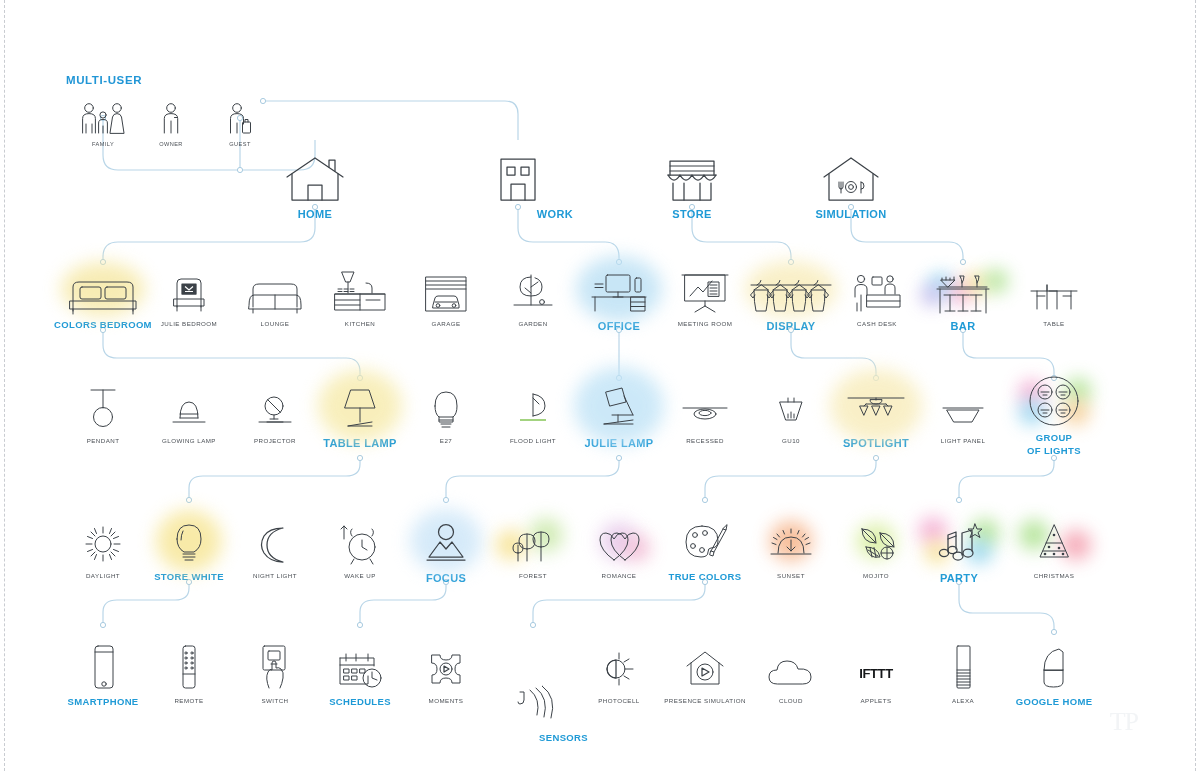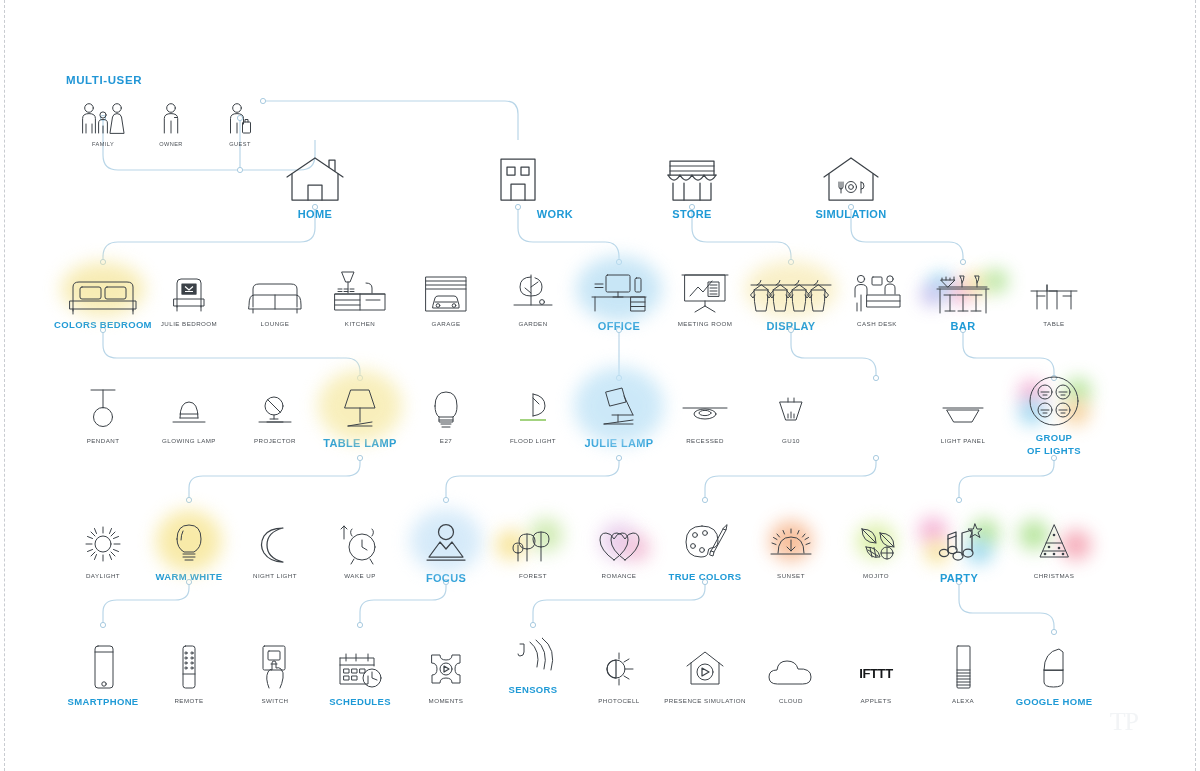--- a/index.html
+++ b/index.html
@@ -566,20 +566,36 @@
     <div class="art">
       <svg width="32" height="44" viewBox="0 0 32 44">
         <path class="ink-thin" d="M5,14 L27,14 L21,32 L11,32 Z"></path>
         <path class="ink-thin" d="M13,10 L13,14 M19,10 L19,14"></path>
         <path class="ink-thin" d="M13,26 L13,30 M19,26 L19,30 M16,24 L16,30"></path>
       </svg>
     </div>
     <div class="label">GU10</div>
   </div>
 
+  <div class="node hl" style="left:876px;top:380px;">
+    <div class="art">
+      <span class="glow" style="width:92px;height:74px;background:#f8edbe;"></span>
+      <svg width="64" height="44" viewBox="0 0 64 44">
+        <path class="ink-thin" d="M4,10 L60,10"></path>
+        <path class="ink-thin" d="M22,16 L42,16"></path>
+        <path class="ink-thin" d="M26,12 Q26,16 32,16 Q38,16 38,12 Z"></path>
+        <path class="ink-thin" d="M32,10 L32,12"></path>
+        <path class="ink-thin" d="M16,18 L24,18 L20,27 Z"></path>
+        <path class="ink-thin" d="M28,18 L36,18 L32,27 Z"></path>
+        <path class="ink-thin" d="M40,18 L48,18 L44,27 Z"></path>
+        <path class="ink-thin" d="M22,16 L20,18 M42,16 L44,18"></path>
+      </svg>
+    </div>
+    <div class="label">SPOTLIGHT</div>
+  </div>
 
   <div class="node" style="left:963px;top:380px;">
     <div class="art">
       <svg width="50" height="40" viewBox="0 0 50 40">
         <path class="ink-thin" d="M5,16 L45,16"></path>
         <path class="ink-thin" d="M9,18 L41,18 L34,30 L16,30 Z"></path>
       </svg>
     </div>
     <div class="label">LIGHT PANEL</div>
   </div>
@@ -625,21 +641,21 @@
 
   <div class="node hl sm" style="left:189px;top:515px;">
     <div class="art">
       <span class="glow" style="width:66px;height:62px;background:#f7e79a;"></span>
       <svg width="40" height="46" viewBox="0 0 40 46">
         <path class="ink-thin" d="M8,18 Q8,4 20,4 Q32,4 32,18 Q32,27 25,31 L15,31 Q8,27 8,18 Z"></path>
         <path class="ink-thin" d="M14,10 Q12,14 12,19"></path>
         <path class="ink-thin" d="M14,33 L26,33 M14,36 L26,36 M16,39 L24,39"></path>
       </svg>
     </div>
-    <div class="label">WARM WHITE</div>
+    <div class="label">STORE WHITE</div>
   </div>
 
   <div class="node" style="left:275px;top:515px;">
     <div class="art">
       <svg width="42" height="44" viewBox="0 0 42 44">
         <path class="ink" d="M29,5 Q13,9 13,22 Q13,35 29,39 Q16,39 10,30 Q5,22 10,13 Q15,5 29,5 Z"></path>
       </svg>
     </div>
     <div class="label">NIGHT LIGHT</div>
   </div>
@@ -851,21 +867,21 @@
     <div class="art">
       <svg width="46" height="46" viewBox="0 0 46 46">
         <path class="ink-thin" d="M9,9 L17,9 Q17,14 23,14 Q29,14 29,9 L37,9 L37,17 Q32,17 32,23 Q32,29 37,29 L37,37 L29,37 Q29,32 23,32 Q17,32 17,37 L9,37 L9,29 Q14,29 14,23 Q14,17 9,17 Z"></path>
         <circle class="ink-thin" cx="23" cy="23" r="6"></circle>
         <path class="ink" d="M21,20 L26,23 L21,26 Z"></path>
       </svg>
     </div>
     <div class="label">MOMENTS</div>
   </div>
 
-  <div class="node hl sm" style="left:533px;top:628px;">
+  <div class="node hl sm" style="left:533px;top:676px;text-align:right;">
     <div class="art">
       <svg width="46" height="46" viewBox="0 0 46 46">
         <path class="ink-thin" d="M10,10 L14,10 L14,18 Q14,22 10,22 Q8,22 8,20"></path>
         <path class="ink-thin" d="M20,8 Q31,17 27,33"></path>
         <path class="ink-thin" d="M26,6 Q39,16 34,35"></path>
         <path class="ink-thin" d="M32,4 L32,4 Q47,15 41,36"></path>
       </svg>
     </div>
     <div class="label">SENSORS</div>
   </div>

